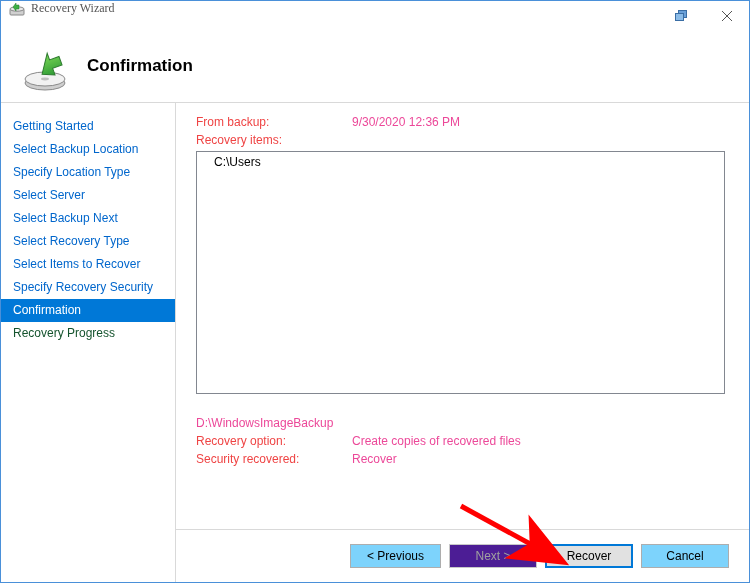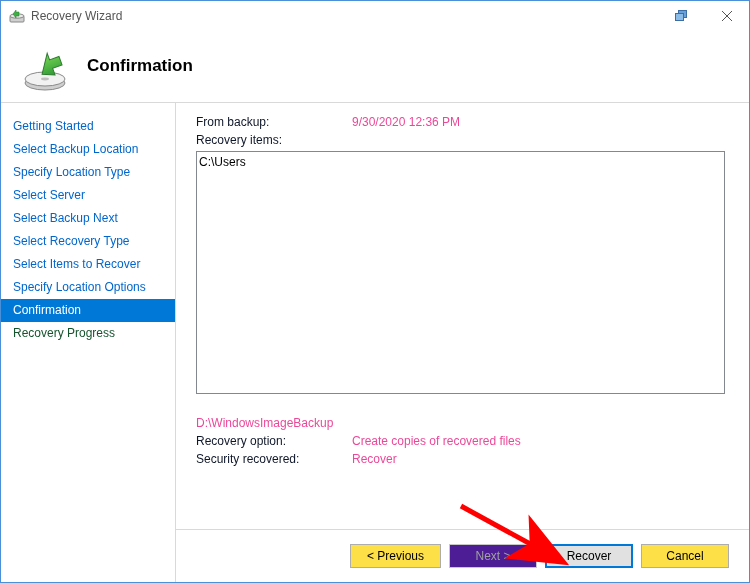--- a/index.html
+++ b/index.html
@@ -15,23 +15,23 @@
   .window {
     width: 750px; height: 583px;
     background: #fff;
     border: 1px solid #4a90d9;
     position: relative;
   }
   .titlebar {
     height: 30px;
     background: #fff;
     display: flex;
-    align-items: center;
     padding: 0 0 0 8px;
     position: relative;
+    font-family: Liberation Serif, serif;
   }
   .titlebar .app-icon {
     width: 16px; height: 16px;
     margin-right: 6px;
     display: flex; align-items: center; justify-content: center;
   }
   .titlebar .title {
     color: #555;
     font-size: 12px;
   }
@@ -98,33 +98,33 @@
     position: relative;
     padding: 12px 20px 0 20px;
   }
   .field-row {
     display: flex;
     margin-bottom: 4px;
     font-size: 12px;
   }
   .field-label {
     width: 156px;
-    color: #0f172a;
+    color: #ef4444;
   }
   .field-value {
     flex: 1;
     color: #ec4899;
   }
   .items-box {
     border: 1px solid #828790;
     background: #fff;
     width: 529px;
     height: 243px;
     margin-top: 2px;
-    padding: 3px 2px;
+    padding: 3px 17px;
     font-size: 12px;
     overflow: auto;
   }
   .lower-fields {
     margin-top: 22px;
   }
   .button-row {
     position: absolute;
     bottom: 14px;
     right: 20px;
@@ -134,21 +134,21 @@
   .separator2 {
     position: absolute;
     left: 0; right: 0;
     bottom: 52px;
     height: 1px;
     background: #d9d9d9;
   }
   .btn {
     min-width: 88px;
     height: 24px;
-    background: #fde047;
+    background: #7dd3fc;
     border: 1px solid #adadad;
     font-size: 12px;
     font-family: inherit;
     padding: 0 16px;
     cursor: default;
     display: flex; align-items: center; justify-content: center;
   }
   .btn.disabled {
     color: #a0a0a0;
     background: #4c1d95;
@@ -217,21 +217,21 @@
   <div class="body">
 
     <div class="sidebar" id="sidebar">
         <div class="sidebar-item">Getting Started</div>
         <div class="sidebar-item">Select Backup Location</div>
         <div class="sidebar-item">Specify Location Type</div>
         <div class="sidebar-item">Select Server</div>
         <div class="sidebar-item">Select Backup Next</div>
         <div class="sidebar-item">Select Recovery Type</div>
         <div class="sidebar-item">Select Items to Recover</div>
-        <div class="sidebar-item">Specify Location Options</div>
+        <div class="sidebar-item">Specify Recovery Security</div>
         <div class="sidebar-item selected">Confirmation</div>
         <div class="sidebar-item after">Recovery Progress</div>
       </div>
 
     <div class="main">
 
       <div class="field-row">
         <div class="field-label">From backup:</div>
         <div class="field-value">9/30/2020 12:36 PM</div>
       </div>

